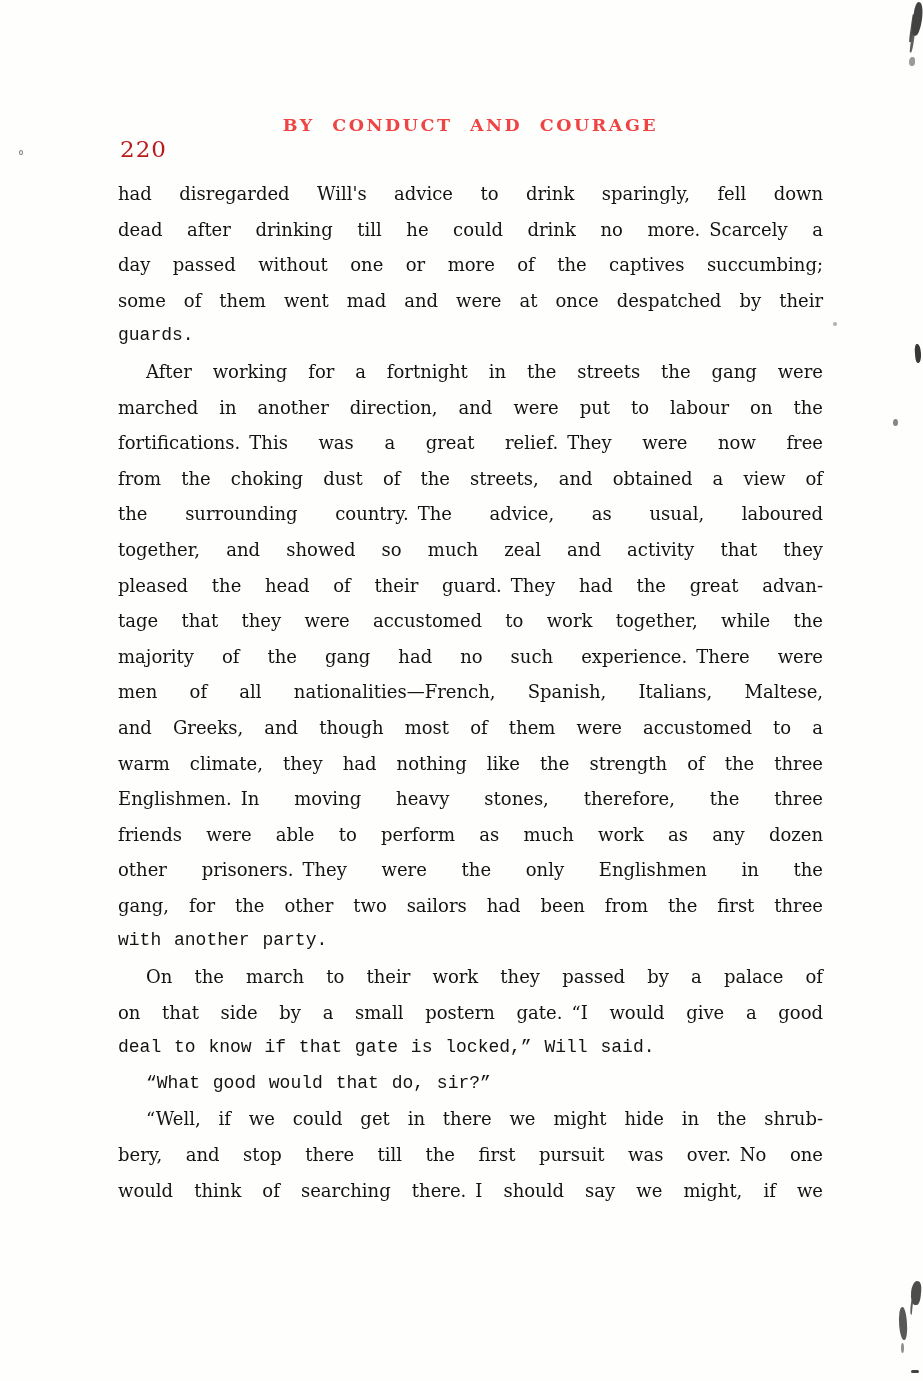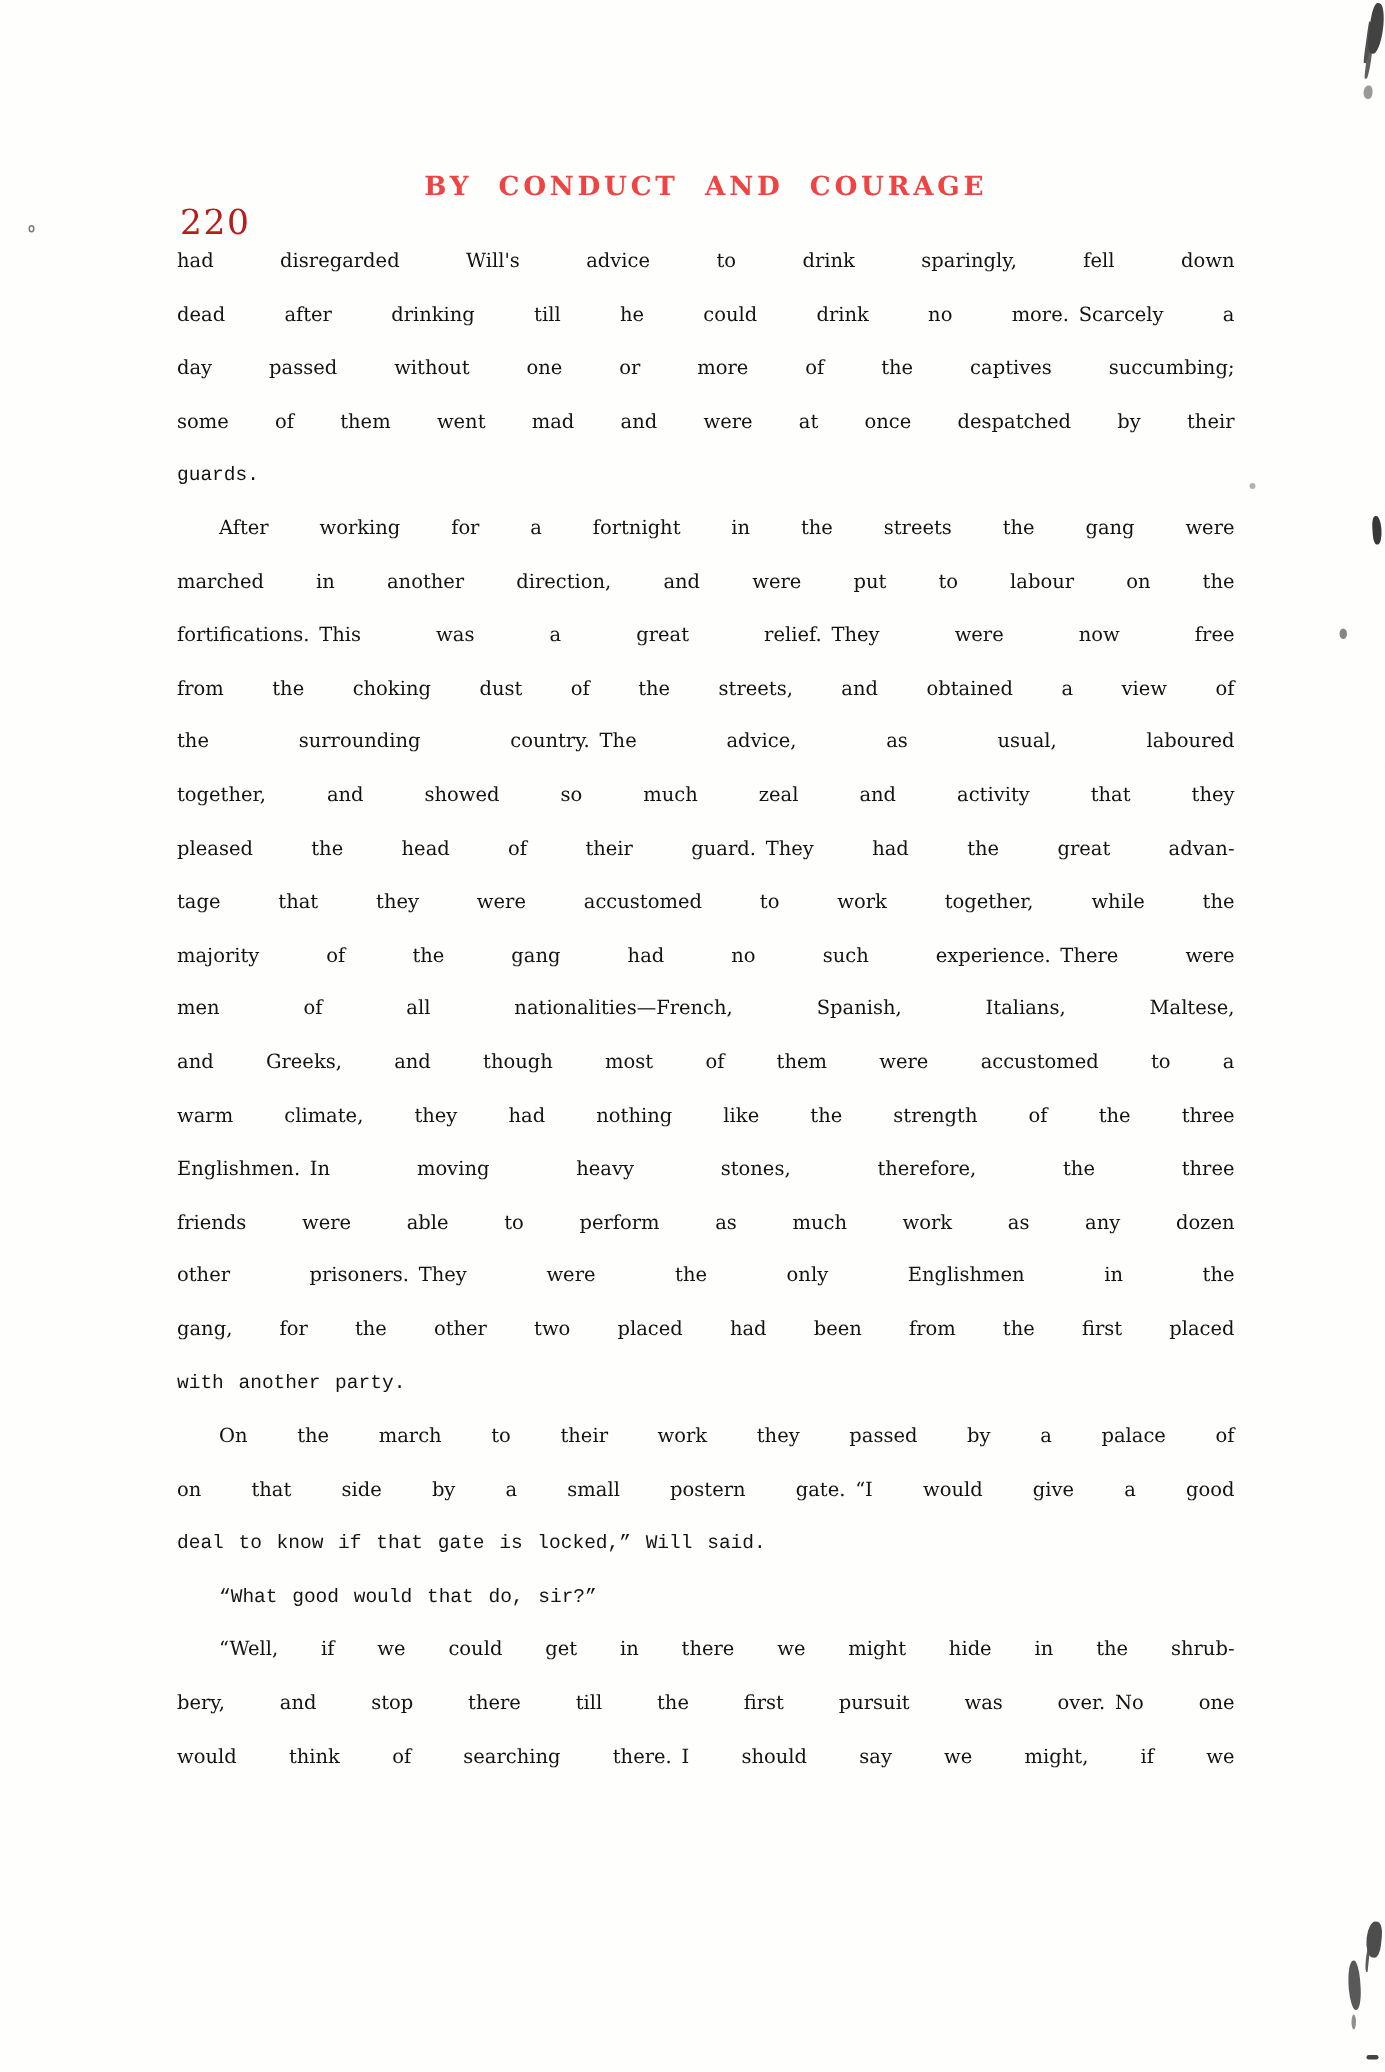--- a/index.html
+++ b/index.html
@@ -37,23 +37,23 @@
     text-align: center;
     font-size: 17.5px;
     font-weight: 700;
     letter-spacing: 2.5px;
     word-spacing: 9px;
     color: #ef4444;
   }
   .text-block {
     position: absolute;
     left: 118px;
-    top: 157px;
+    top: 176px;
     width: 705px;
-    font-size: 13px;
+    font-size: 18px;
     line-height: 35.6px;
     word-spacing: 2px;
   }
   .line {
     text-align: justify;
     text-align-last: justify;
     white-space: normal;
   }
   .line.lastline { text-align-last: left; font-family: Liberation Mono, monospace; }
   .line.indent { text-indent: 28px; }
@@ -101,21 +101,21 @@
       <div class="line">together, and showed so much zeal and activity that they</div>
       <div class="line">pleased the head of their guard. They had the great advan-</div>
       <div class="line">tage that they were accustomed to work together, while the</div>
       <div class="line">majority of the gang had no such experience. There were</div>
       <div class="line">men of all nationalities—French, Spanish, Italians, Maltese,</div>
       <div class="line">and Greeks, and though most of them were accustomed to a</div>
       <div class="line">warm climate, they had nothing like the strength of the three</div>
       <div class="line">Englishmen. In moving heavy stones, therefore, the three</div>
       <div class="line">friends were able to perform as much work as any dozen</div>
       <div class="line">other prisoners. They were the only Englishmen in the</div>
-      <div class="line">gang, for the other two placed had been from the first placed</div>
+      <div class="line">gang, for the other two sailors had been from the first three</div>
       <div class="line lastline">with another party.</div>
       <div class="line indent">On the march to their work they passed by a palace of</div>
       <div class="line">on that side by a small postern gate. “I would give a good</div>
       <div class="line lastline">deal to know if that gate is locked,” Will said.</div>
       <div class="line indent lastline">“What good would that do, sir?”</div>
       <div class="line indent">“Well, if we could get in there we might hide in the shrub-</div>
       <div class="line">bery, and stop there till the first pursuit was over. No one</div>
       <div class="line">would think of searching there. I should say we might, if we</div>
     </div>
 

